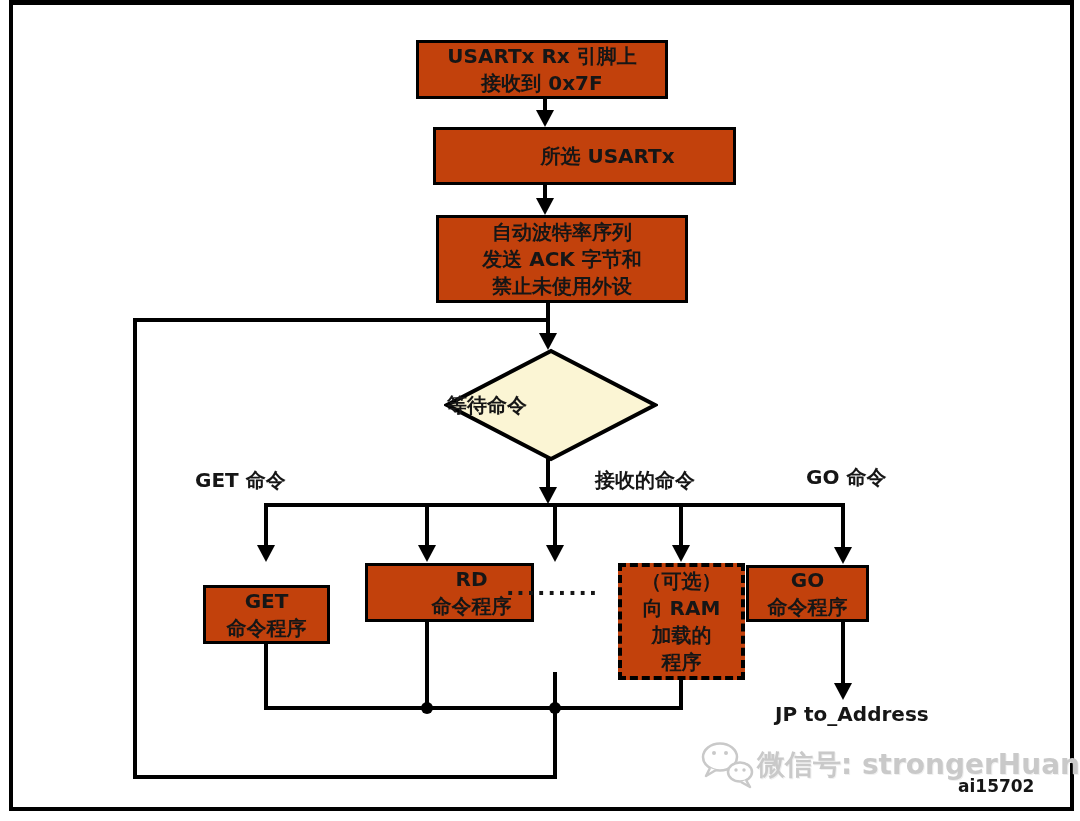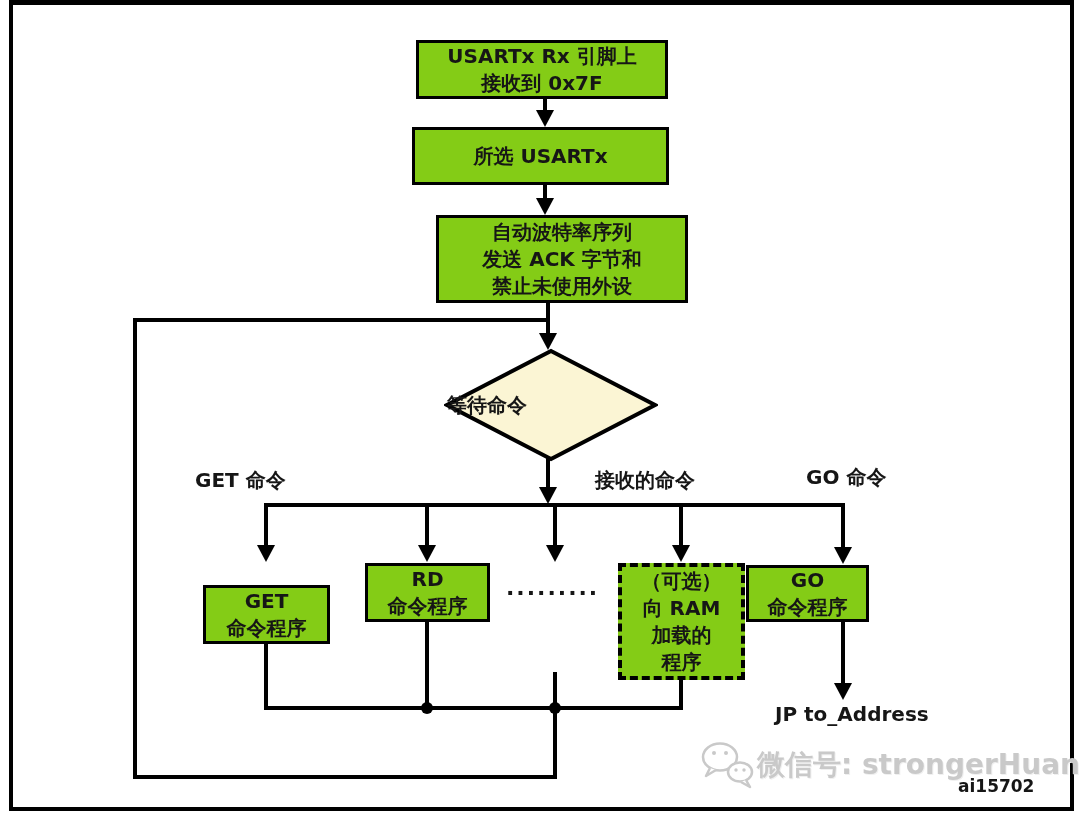--- a/index.html
+++ b/index.html
@@ -5,21 +5,21 @@
   html,body{margin:0;padding:0;background:#ffffff;}
   #canvas{
     position:relative;width:1080px;height:821px;background:#ffffff;overflow:hidden;
     font-family:"DejaVu Sans","Liberation Sans",sans-serif;color:#111;
   }
   .frame{
     position:absolute;left:9px;top:0;width:1057px;height:802px;
     border:4px solid #000;border-top-width:5px;background:#ffffff;
   }
   .node{
-    position:absolute;background:#84cc16;border:3px solid #000;
+    position:absolute;background:#c2410c;border:3px solid #000;
     display:flex;flex-direction:column;align-items:center;justify-content:center;
     font-weight:bold;font-size:20px;line-height:27px;text-align:center;color:#161616;
   }
   .node.dashed{border:4px dashed #000;}
   .line{position:absolute;background:#000;}
   .arrow{
     position:absolute;width:0;height:0;
     border-left:9px solid transparent;border-right:9px solid transparent;
     border-top:17px solid #000;
   }
@@ -85,21 +85,21 @@
   <div class="arrow" style="left:834px;top:683px;"></div>
 
   <div class="junction" style="left:421px;top:702px;"></div>
   <div class="junction" style="left:549px;top:702px;"></div>
 
   <div class="node" style="left:416px;top:40px;width:246px;height:53px;">
     <div>USARTx Rx 引脚上</div>
     <div>接收到 0x7F</div>
   </div>
 
-  <div class="node" style="left:412px;top:127px;width:251px;height:52px;">
+  <div class="node" style="left:433px;top:127px;width:251px;height:52px;padding-left:46px;">
     <div>所选 USARTx</div>
   </div>
 
   <div class="node" style="left:436px;top:215px;width:246px;height:82px;">
     <div>自动波特率序列</div>
     <div>发送 ACK 字节和</div>
     <div>禁止未使用外设</div>
   </div>
 
   <div class="diamond-wrap">
@@ -111,21 +111,21 @@
 
   <div class="lbl" style="left:195px;top:467px;">GET 命令</div>
   <div class="lbl" style="left:595px;top:467px;">接收的命令</div>
   <div class="lbl" style="left:806px;top:464px;">GO 命令</div>
 
   <div class="node" style="left:203px;top:563px;width:121px;height:53px;margin-top:22px;">
     <div>GET</div>
     <div>命令程序</div>
   </div>
 
-  <div class="node" style="left:365px;top:563px;width:119px;height:53px;">
+  <div class="node" style="left:365px;top:563px;width:119px;height:53px;padding-left:44px;">
     <div>RD</div>
     <div>命令程序</div>
   </div>
 
   <div class="dots" style="left:506px;top:575px;">.........</div>
 
   <div class="node dashed" style="left:618px;top:563px;width:119px;height:109px;">
     <div>（可选）</div>
     <div>向 RAM</div>
     <div>加载的</div>

